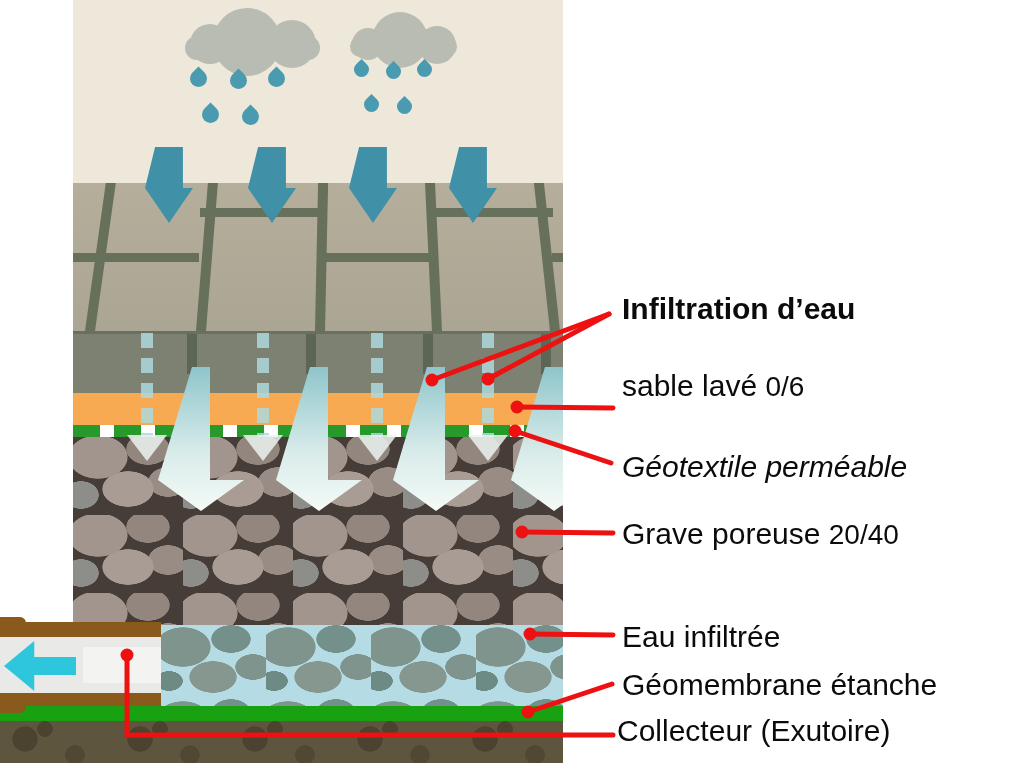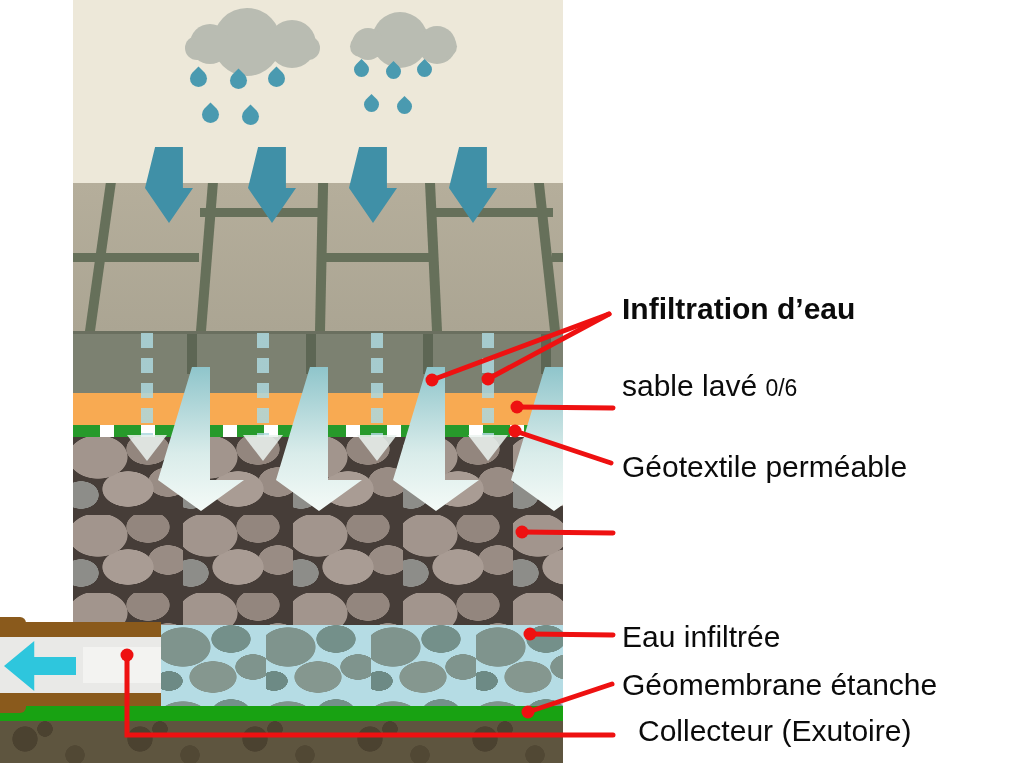--- a/index.html
+++ b/index.html
@@ -70,21 +70,21 @@
   .pipe-hl{left:83px;top:647px;width:78px;height:36px;background:#f3f3f1;}
   .pipe-arrow{left:4px;top:641px;width:72px;height:50px;background:#2ec6dd;
     clip-path:polygon(0 50%,42% 0,42% 32%,100% 32%,100% 68%,42% 68%,42% 100%);}
 
   
   #callouts{position:absolute;left:0;top:0;pointer-events:none;}
   #callouts .cl{stroke:#ee1111;stroke-width:5;stroke-linecap:round;fill:none;}
   #callouts .dot{fill:#ee1111;}
 
   .lbl{position:absolute;color:#0b0b0b;font-size:30px;line-height:34px;white-space:nowrap;}
-  .lbl .grade{font-size:23px;}
+  .lbl .grade{font-size:28px;}
   .lbl2{line-height:43px;}
 </style>
 </head>
 <body>
 
 <div id="stage">
   <div id="diagram">
 
     <div class="abs sky"></div>
 
@@ -181,21 +181,22 @@
     <circle class="dot" cx="528" cy="712" r="6.5"></circle>
     <circle class="dot" cx="127" cy="655" r="6.5"></circle>
   </svg>
 
   <div class="lbl" style="left:622px;top:292px;font-weight:bold;">Infiltration d’eau</div>
 
   <div class="lbl lbl2" style="left:622px;top:364px;">
     <div><span>sable lavé</span> <span class="grade">0/6</span></div>
   </div>
 
-  <div class="lbl" style="left:622px;top:450px;">Géotextile perméable</div>
-
+  <div class="lbl" style="left:622px;top:450px;font-style:italic;">Géotextile perméable</div>
+
+  <div class="lbl" style="left:622px;top:517px;"><span>Grave poreuse</span> <span class="grade">20/40</span></div>
 
   <div class="lbl" style="left:622px;top:668px;">Géomembrane étanche</div>
 
   <div class="lbl" style="left:622px;top:620px;">Eau infiltrée</div>
 
-  <div class="lbl" style="left:638px;top:714px;">Collecteur (Exutoire)</div>
+  <div class="lbl" style="left:617px;top:714px;">Collecteur (Exutoire)</div>
 </div>
 
 </body></html>

